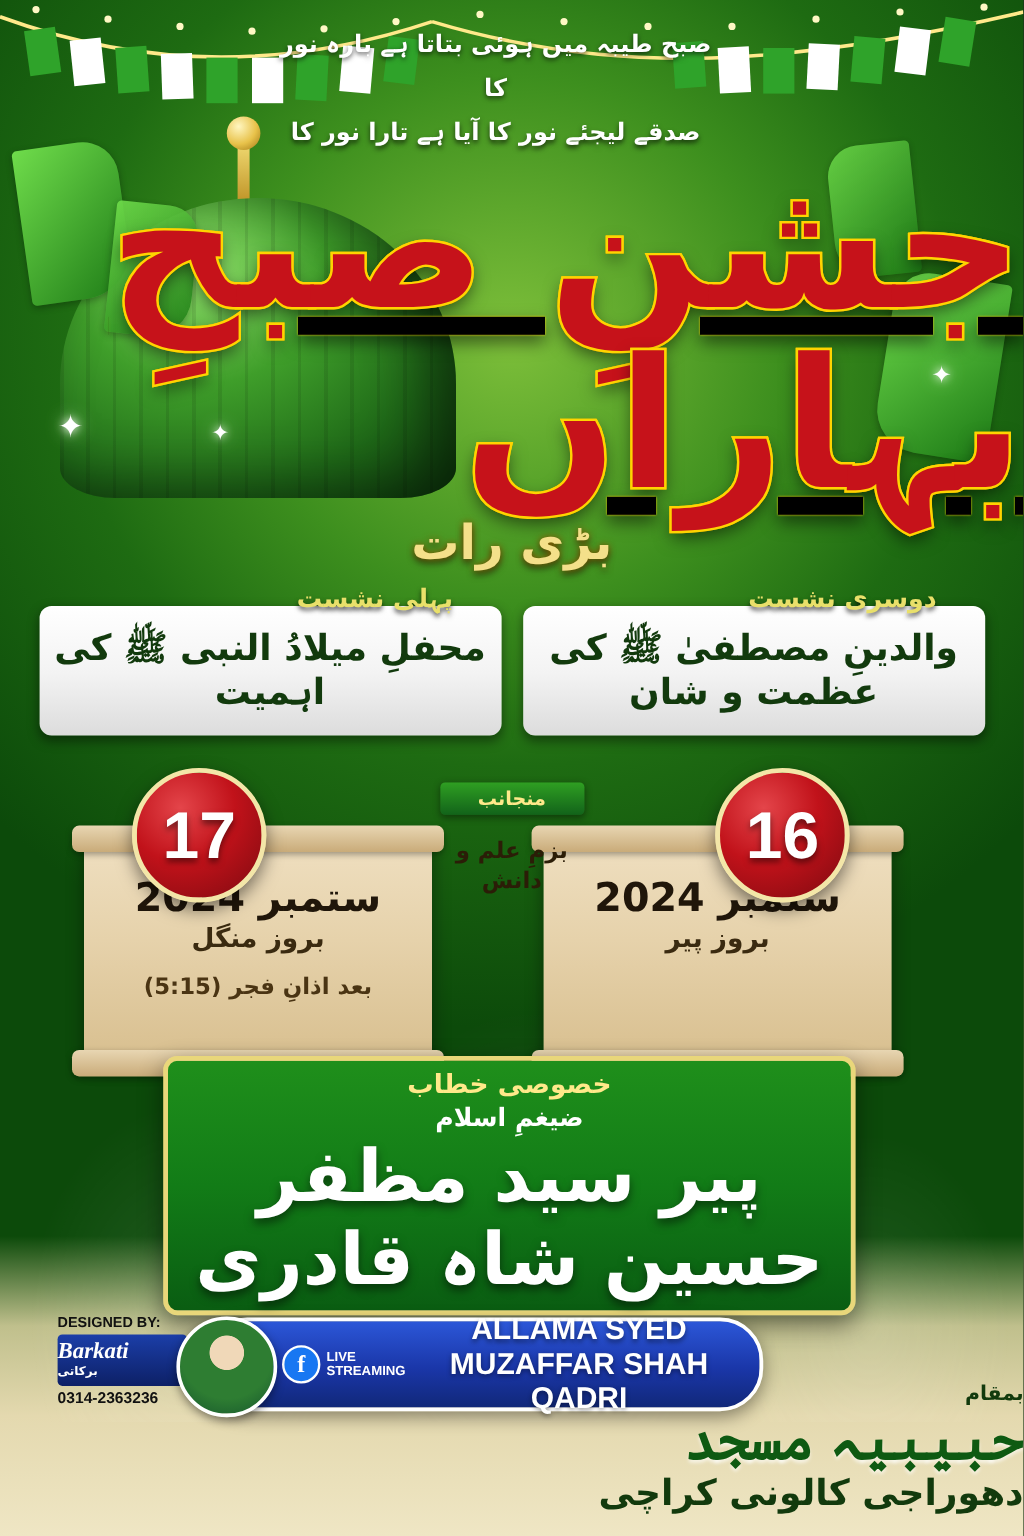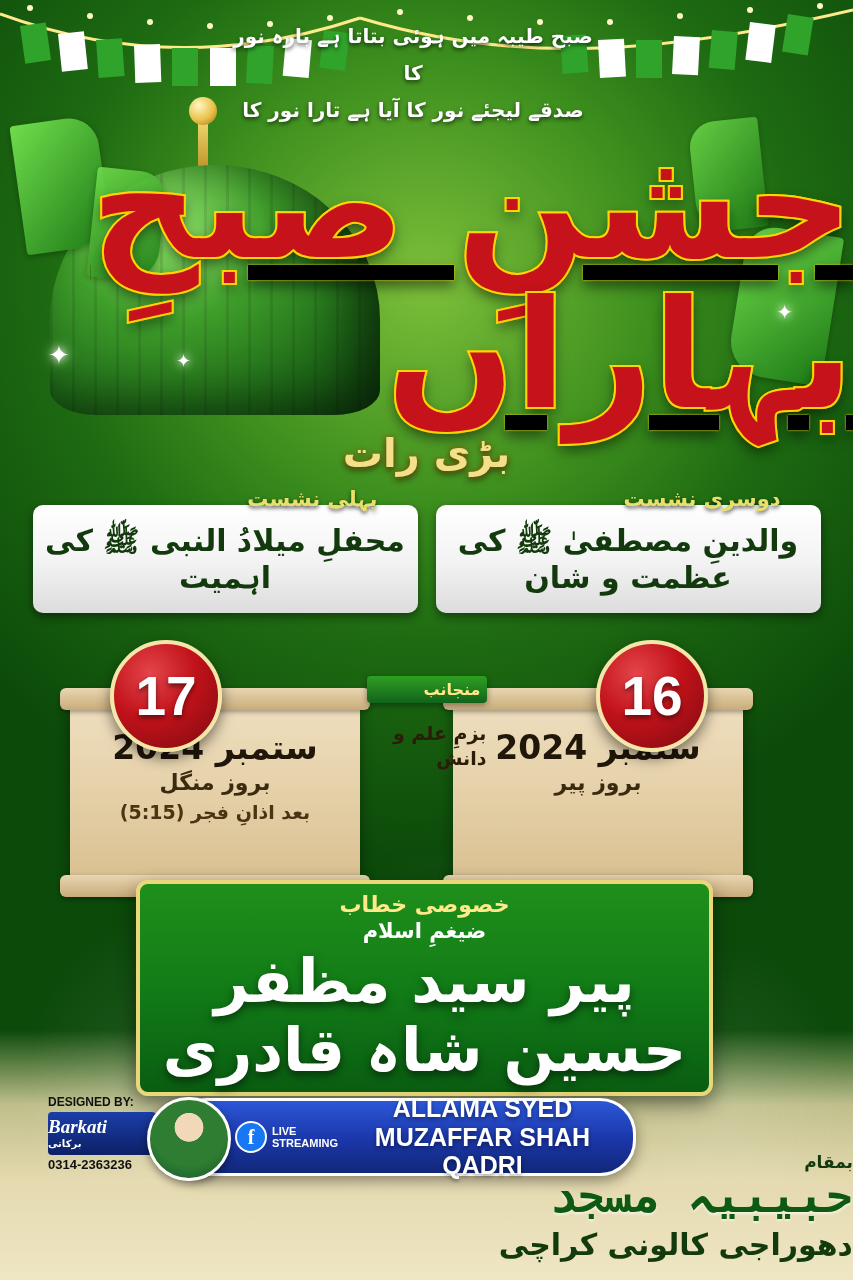--- a/index.html
+++ b/index.html
@@ -216,21 +216,21 @@
     color: #2a1c06;
   }
   .scroll .d-month {
     font-size: 33px; font-weight:700; color:#20160a;
     line-height: 1.1;
   }
   .scroll .d-day {
     font-size: 22px; font-weight:700; margin-top: 4px; color:#3a2a10;
   }
   .scroll .d-time {
-    font-size: 19px; font-weight:700; margin-top: 6px; color:#4a3413;
+    font-size: 19px; font-weight:700; margin-top: 16px; color:#4a3413;
   }
   .badge {
     position:absolute;
     width: 104px; height: 104px;
     border-radius:50%;
     background: radial-gradient(circle at 35% 28%, #e4454a 0%, #c1121a 45%, #7d0a10 100%);
     border: 4px solid #f3e6a8;
     box-shadow: 0 6px 14px rgba(0,0,0,.5);
     display:flex; align-items:center; justify-content:center;
     color:#fff;
@@ -238,22 +238,23 @@
     font-size: 55px; font-weight:700;
     text-shadow: 0 3px 5px rgba(0,0,0,.5);
   }
   #badge-16 { top: 0px; right: 145px; }
   #badge-17 { top: 0px; left: 110px; }
 
   .center-tag {
     position:absolute;
     left: 50%;
     transform: translateX(-50%);
-    top: 36px;
+    top: 12px;
     width: 120px;
+    text-align:center;
   }
   .center-tag .flagbox {
     background: linear-gradient(180deg,#2f9f22,#12631a);
     color:#ffe98a;
     font-family:"DejaVu Sans", sans-serif;
     font-size: 16px;
     font-weight:700;
     padding: 4px 6px;
     border-radius: 4px;
     direction: rtl;
@@ -389,21 +390,21 @@
     left:0; right:0;
     bottom: 18px;
     direction: rtl;
   }
   .venue .small-top {
     font-family:"DejaVu Sans", sans-serif;
     font-size: 17px; font-weight:700; color:#123a0d;
     margin-bottom: 2px;
   }
   .venue .vname {
-    font-family:Liberation Mono, monospace;
+    font-family:Liberation Sans, sans-serif;
     font-size: 46px; font-weight:700; color:#0e5a12;
     line-height:1.15;
     text-shadow: 0 2px 3px rgba(255,255,255,.6);
   }
   .venue .vaddr {
     font-family:"DejaVu Sans", sans-serif;
     font-size: 30px; font-weight:700; color:#123a0d;
   }
 </style>
 </head>

